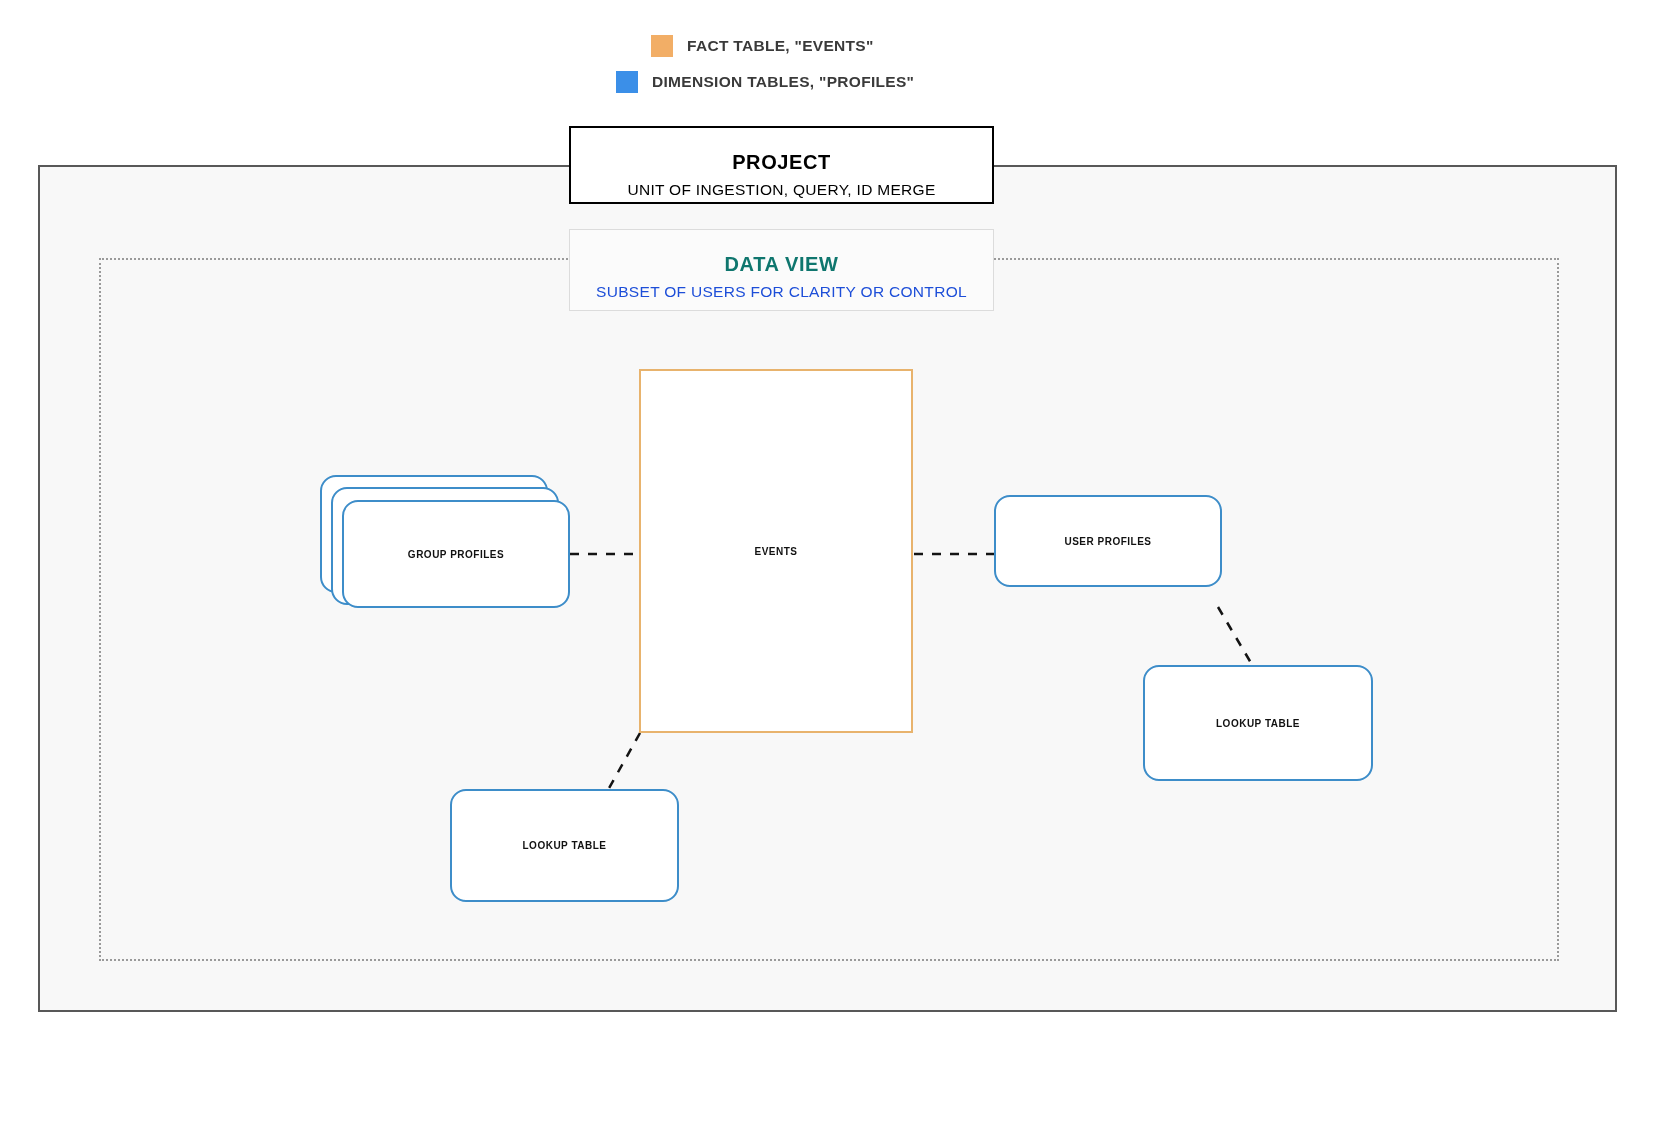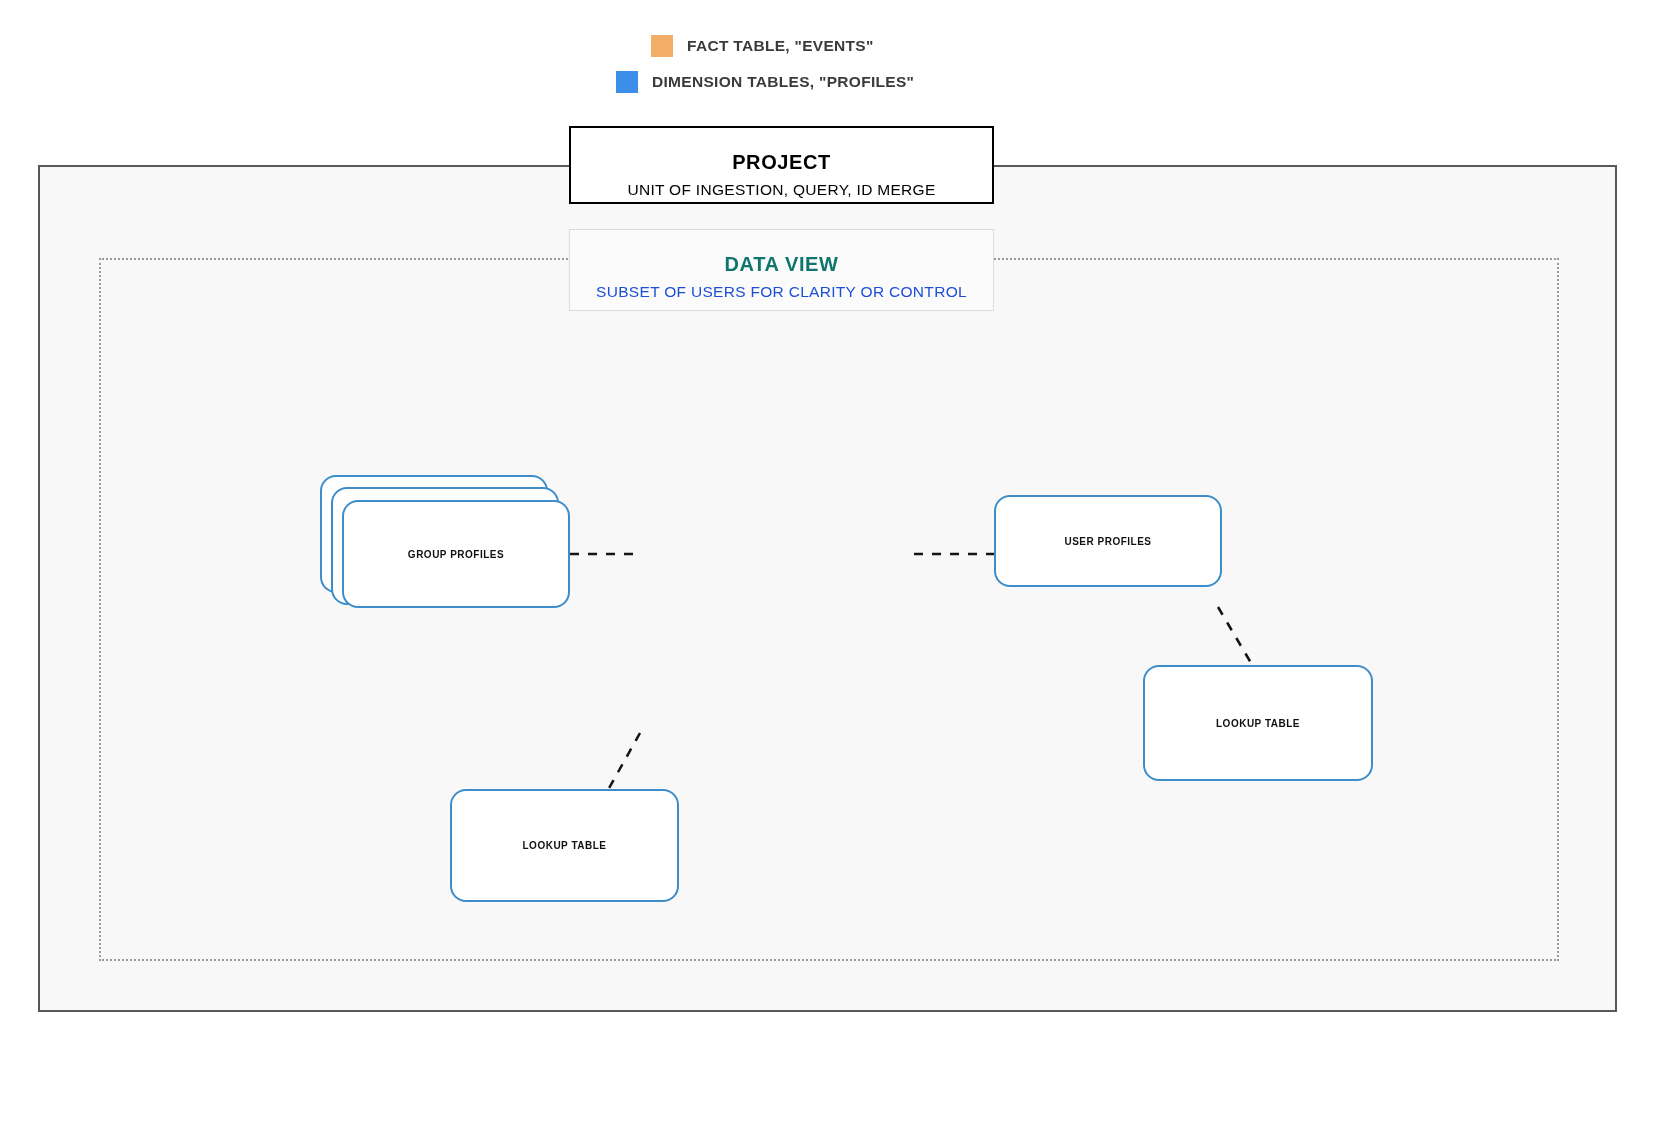--- a/index.html
+++ b/index.html
@@ -198,20 +198,23 @@
   <div class="header-card" id="project-card">
     <div class="card-title">PROJECT</div>
     <div class="card-sub">UNIT OF INGESTION, QUERY, ID MERGE</div>
   </div>
 
   <div class="header-card" id="dataview-card">
     <div class="card-title">DATA VIEW</div>
     <div class="card-sub">SUBSET OF USERS FOR CLARITY OR CONTROL</div>
   </div>
 
+  <div id="events-box">
+    <span class="node-label">EVENTS</span>
+  </div>
 
   <div class="dim-box" id="group-profiles-shadow-2"></div>
   <div class="dim-box" id="group-profiles-shadow-1"></div>
   <div class="dim-box" id="group-profiles-box">
     <span class="node-label">GROUP PROFILES</span>
   </div>
 
   <div class="dim-box" id="user-profiles-box">
     <span class="node-label">USER PROFILES</span>
   </div>

